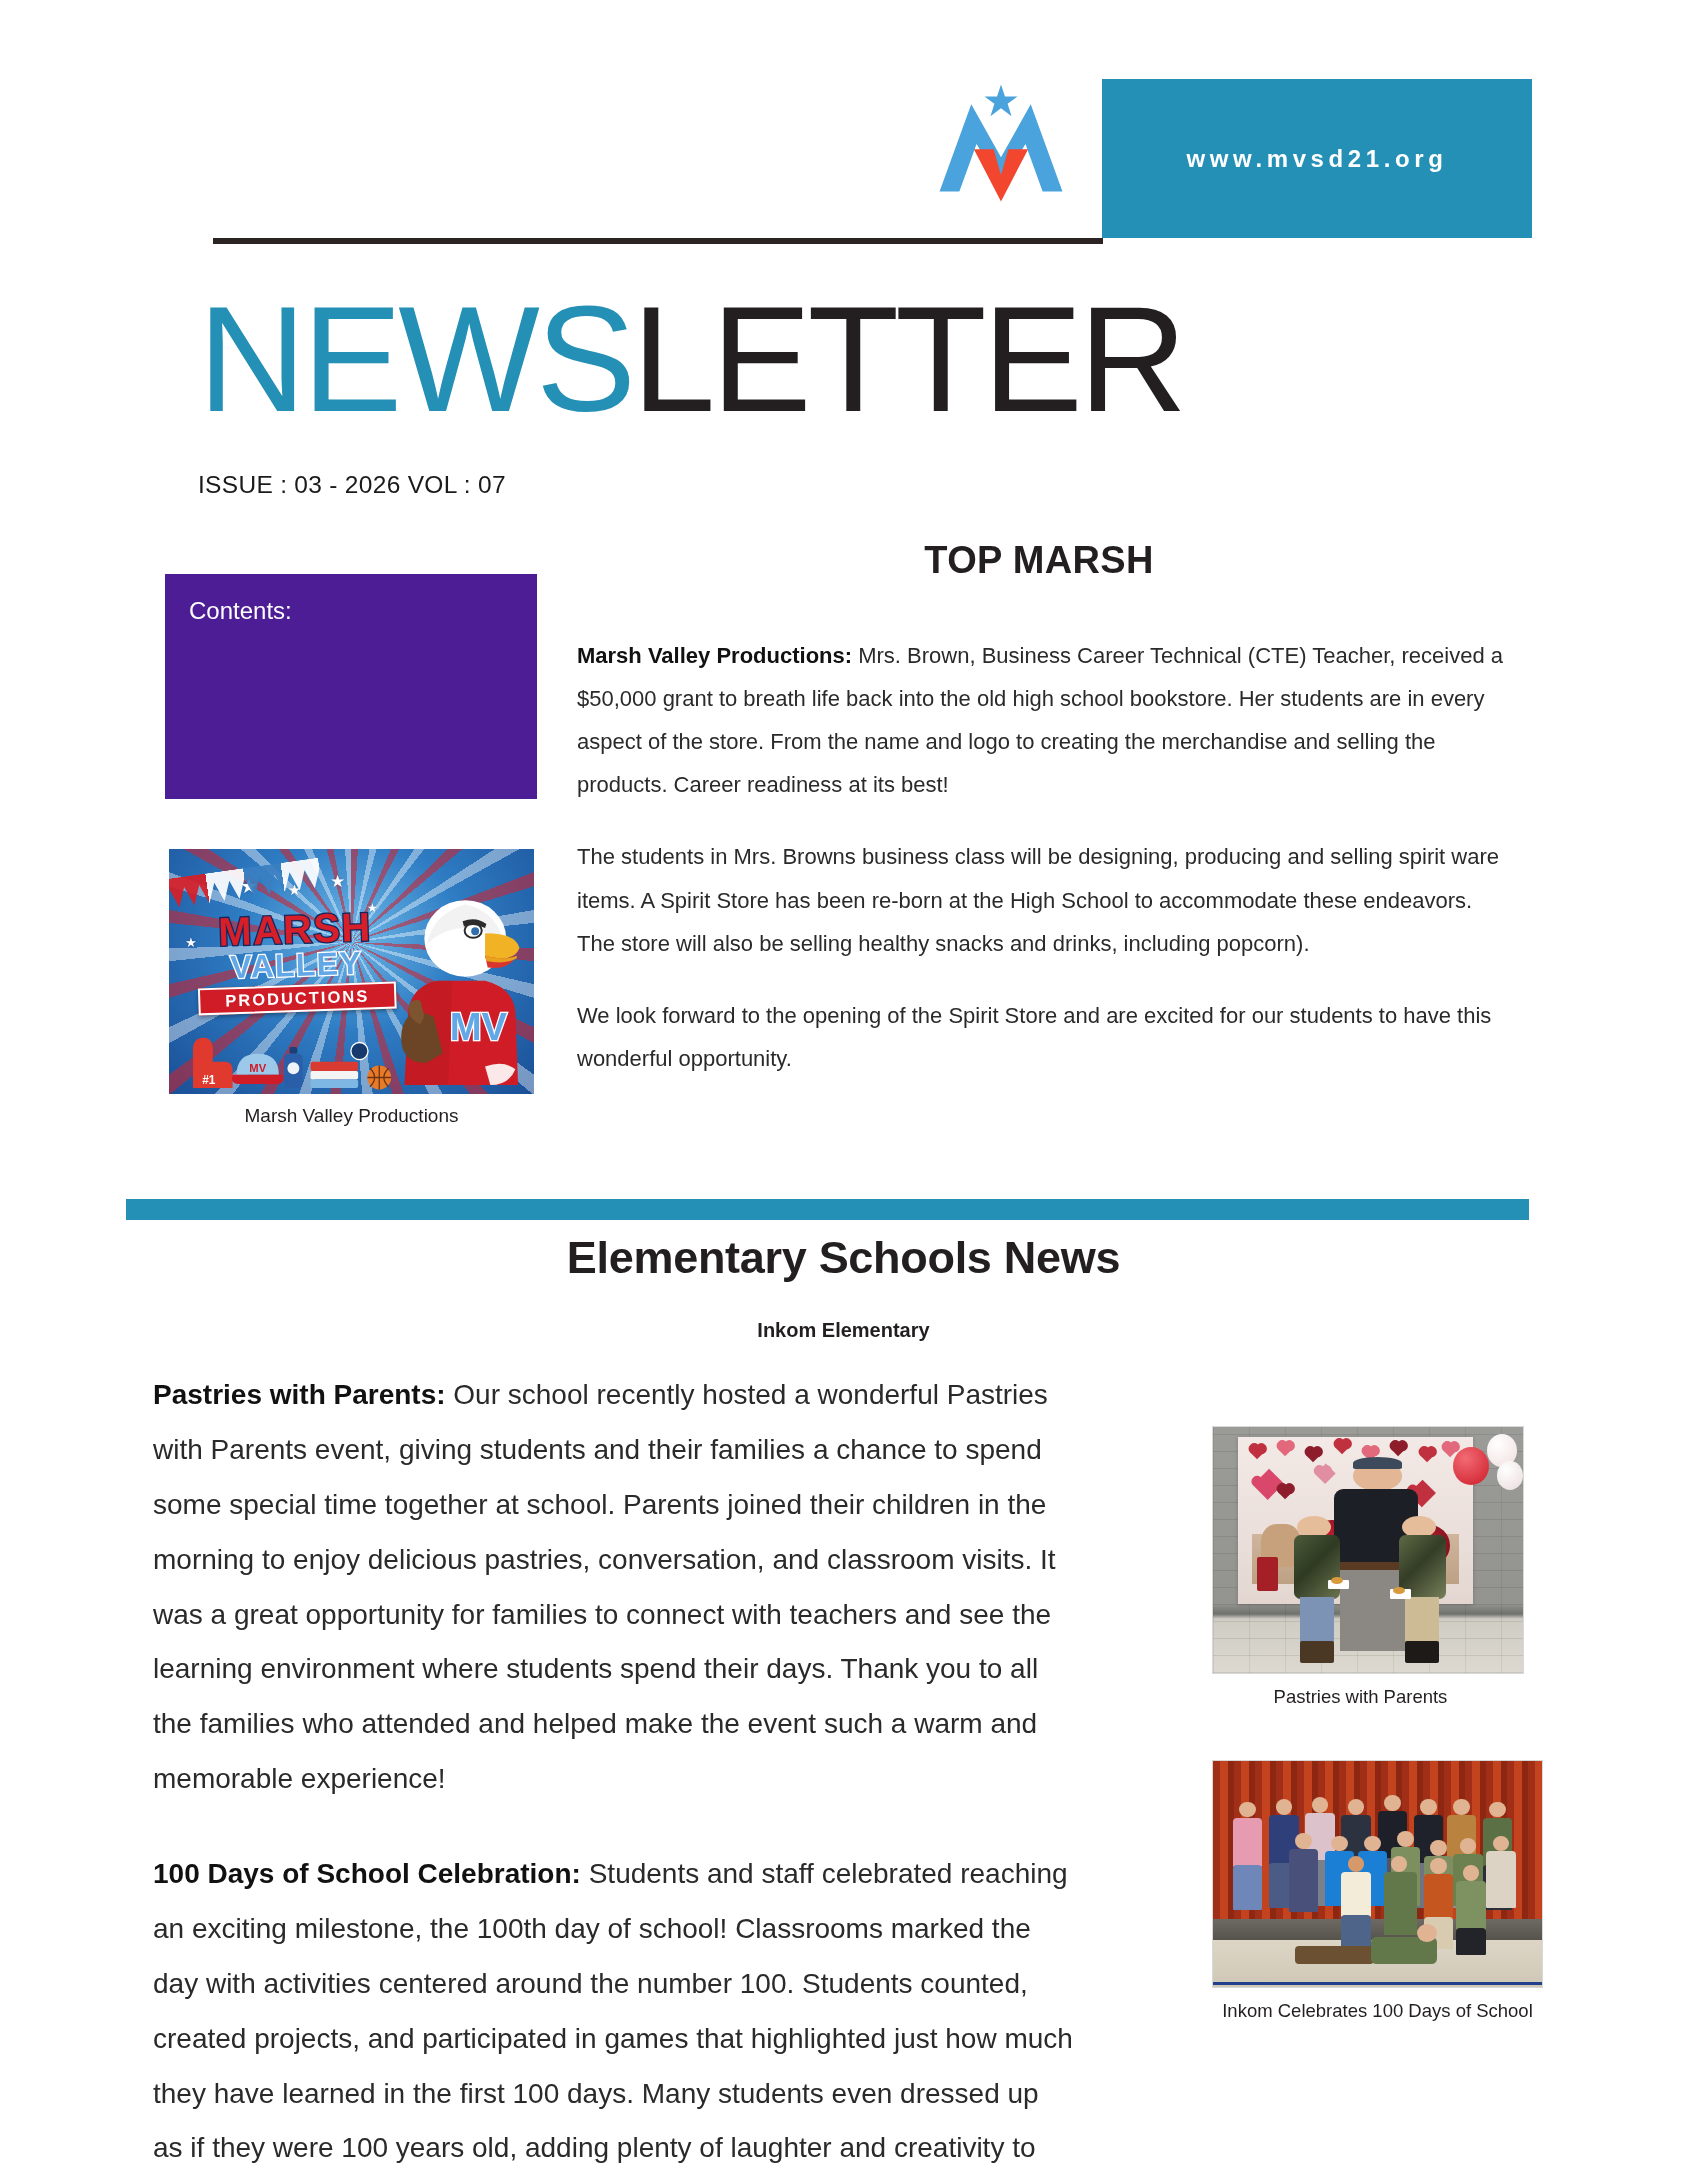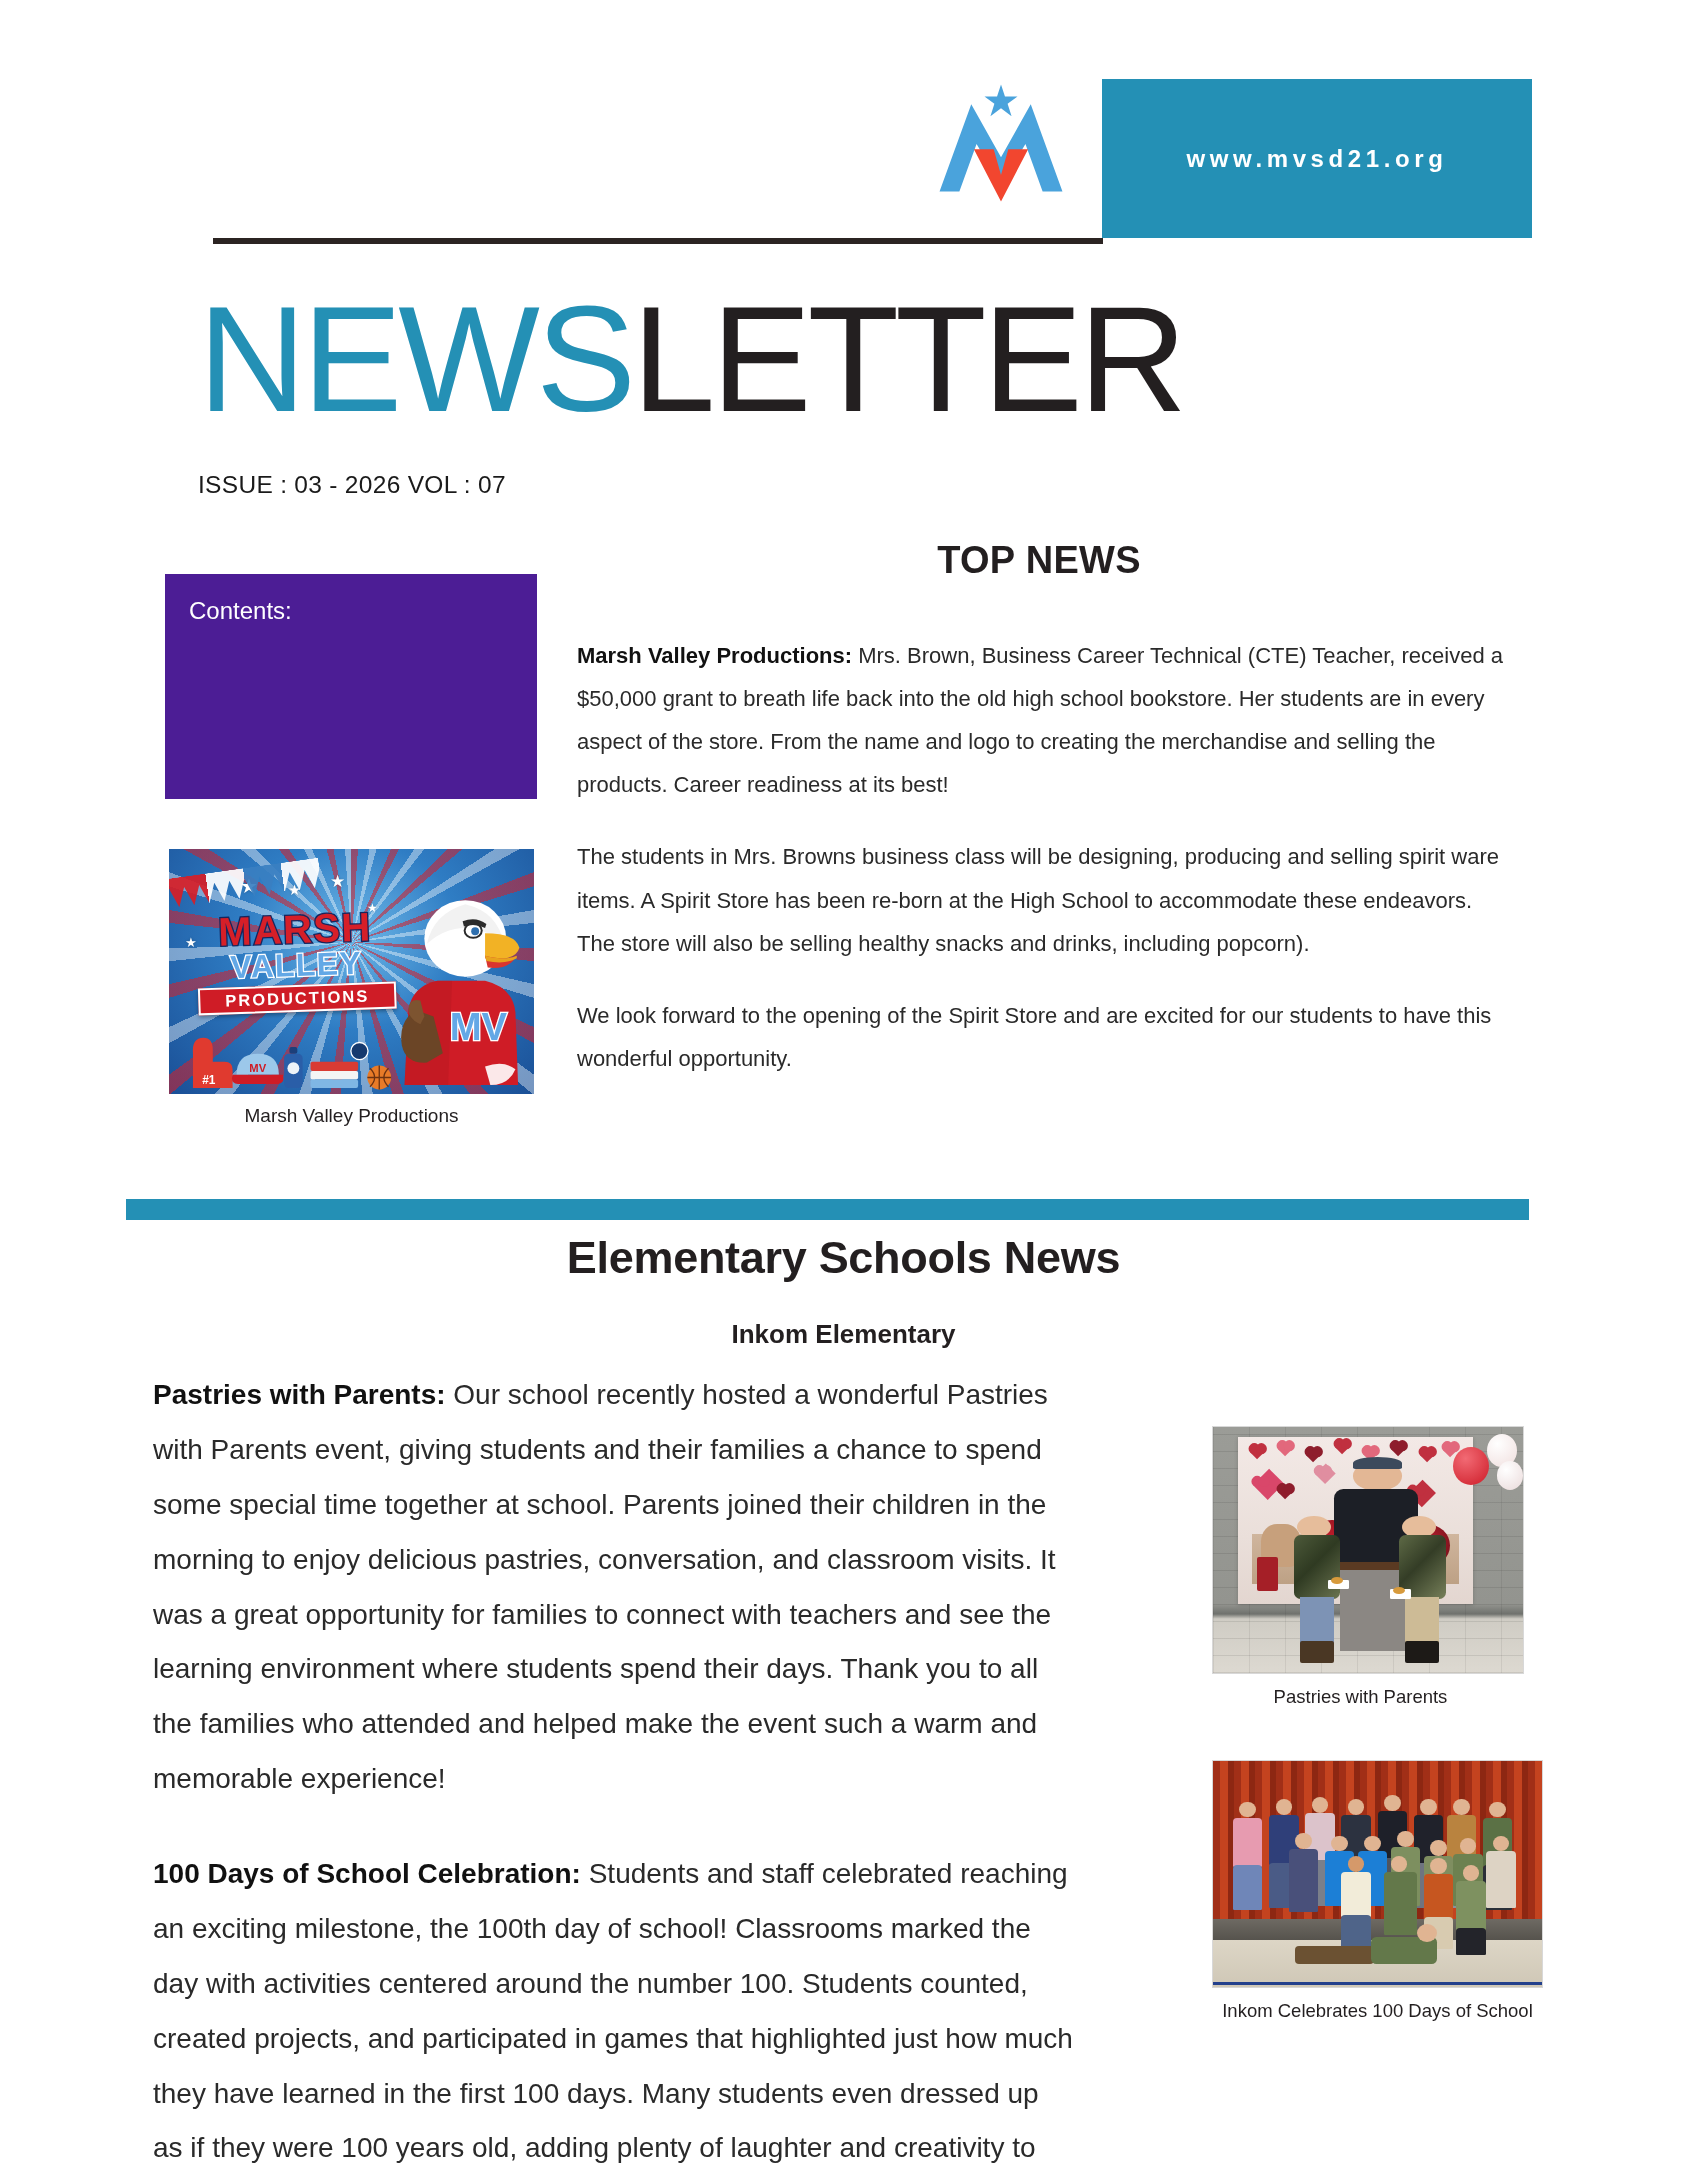--- a/index.html
+++ b/index.html
@@ -237,21 +237,21 @@
     text-align: center;
     font-size: 45px;
     font-weight: 700;
     letter-spacing: -0.3px;
   }
   .elem-sub {
     position: absolute;
     left: 0; top: 1319px;
     width: 1687px;
     text-align: center;
-    font-size: 26px;
+    font-size: 20px;
     font-weight: 700;
   }
 
   .elem-body {
     position: absolute;
     left: 153px; top: 1368px;
     width: 920px;
     font-size: 28px;
     line-height: 1.96;
     color: #2a2a2a;
@@ -419,21 +419,21 @@
 
       <circle cx="288" cy="76" r="18" fill="#e87b28"></circle>
       <path d="M270 76 H306 M288 58 V94 M274 62 Q288 76 274 90 M302 62 Q288 76 302 90" stroke="#6d3210" stroke-width="2" fill="none"></path>
 
       <circle cx="258" cy="36" r="13" fill="#163a6e" stroke="#ffffff" stroke-width="2"></circle>
     </svg>
   </div>
   <div class="figcap">Marsh Valley Productions</div>
 </div>
 
-<div class="topnews-head">TOP NEWS</div>
+<div class="topnews-head">TOP MARSH</div>
 
 <div class="topnews-body">
   <p><b>Marsh Valley Productions:</b><span>  Mrs. Brown, Business Career Technical  (CTE) Teacher, received a $50,000 grant to breath life back into the old high school bookstore. Her students are in every aspect of the store. From the name and logo to creating the merchandise and selling the products. Career readiness at its best!</span></p>
   <p>The students in Mrs. Browns business class will be designing, producing and selling spirit ware items.  A Spirit Store has been re-born at the High School to accommodate these endeavors.    The store will also be selling healthy snacks and drinks, including popcorn).</p>
   <p class="tight">We look forward to the opening of the Spirit Store and are excited for our students to have this wonderful opportunity.</p>
 </div>
 
 <div class="divider"></div>
 
 <div class="elem-head">Elementary Schools News</div>

